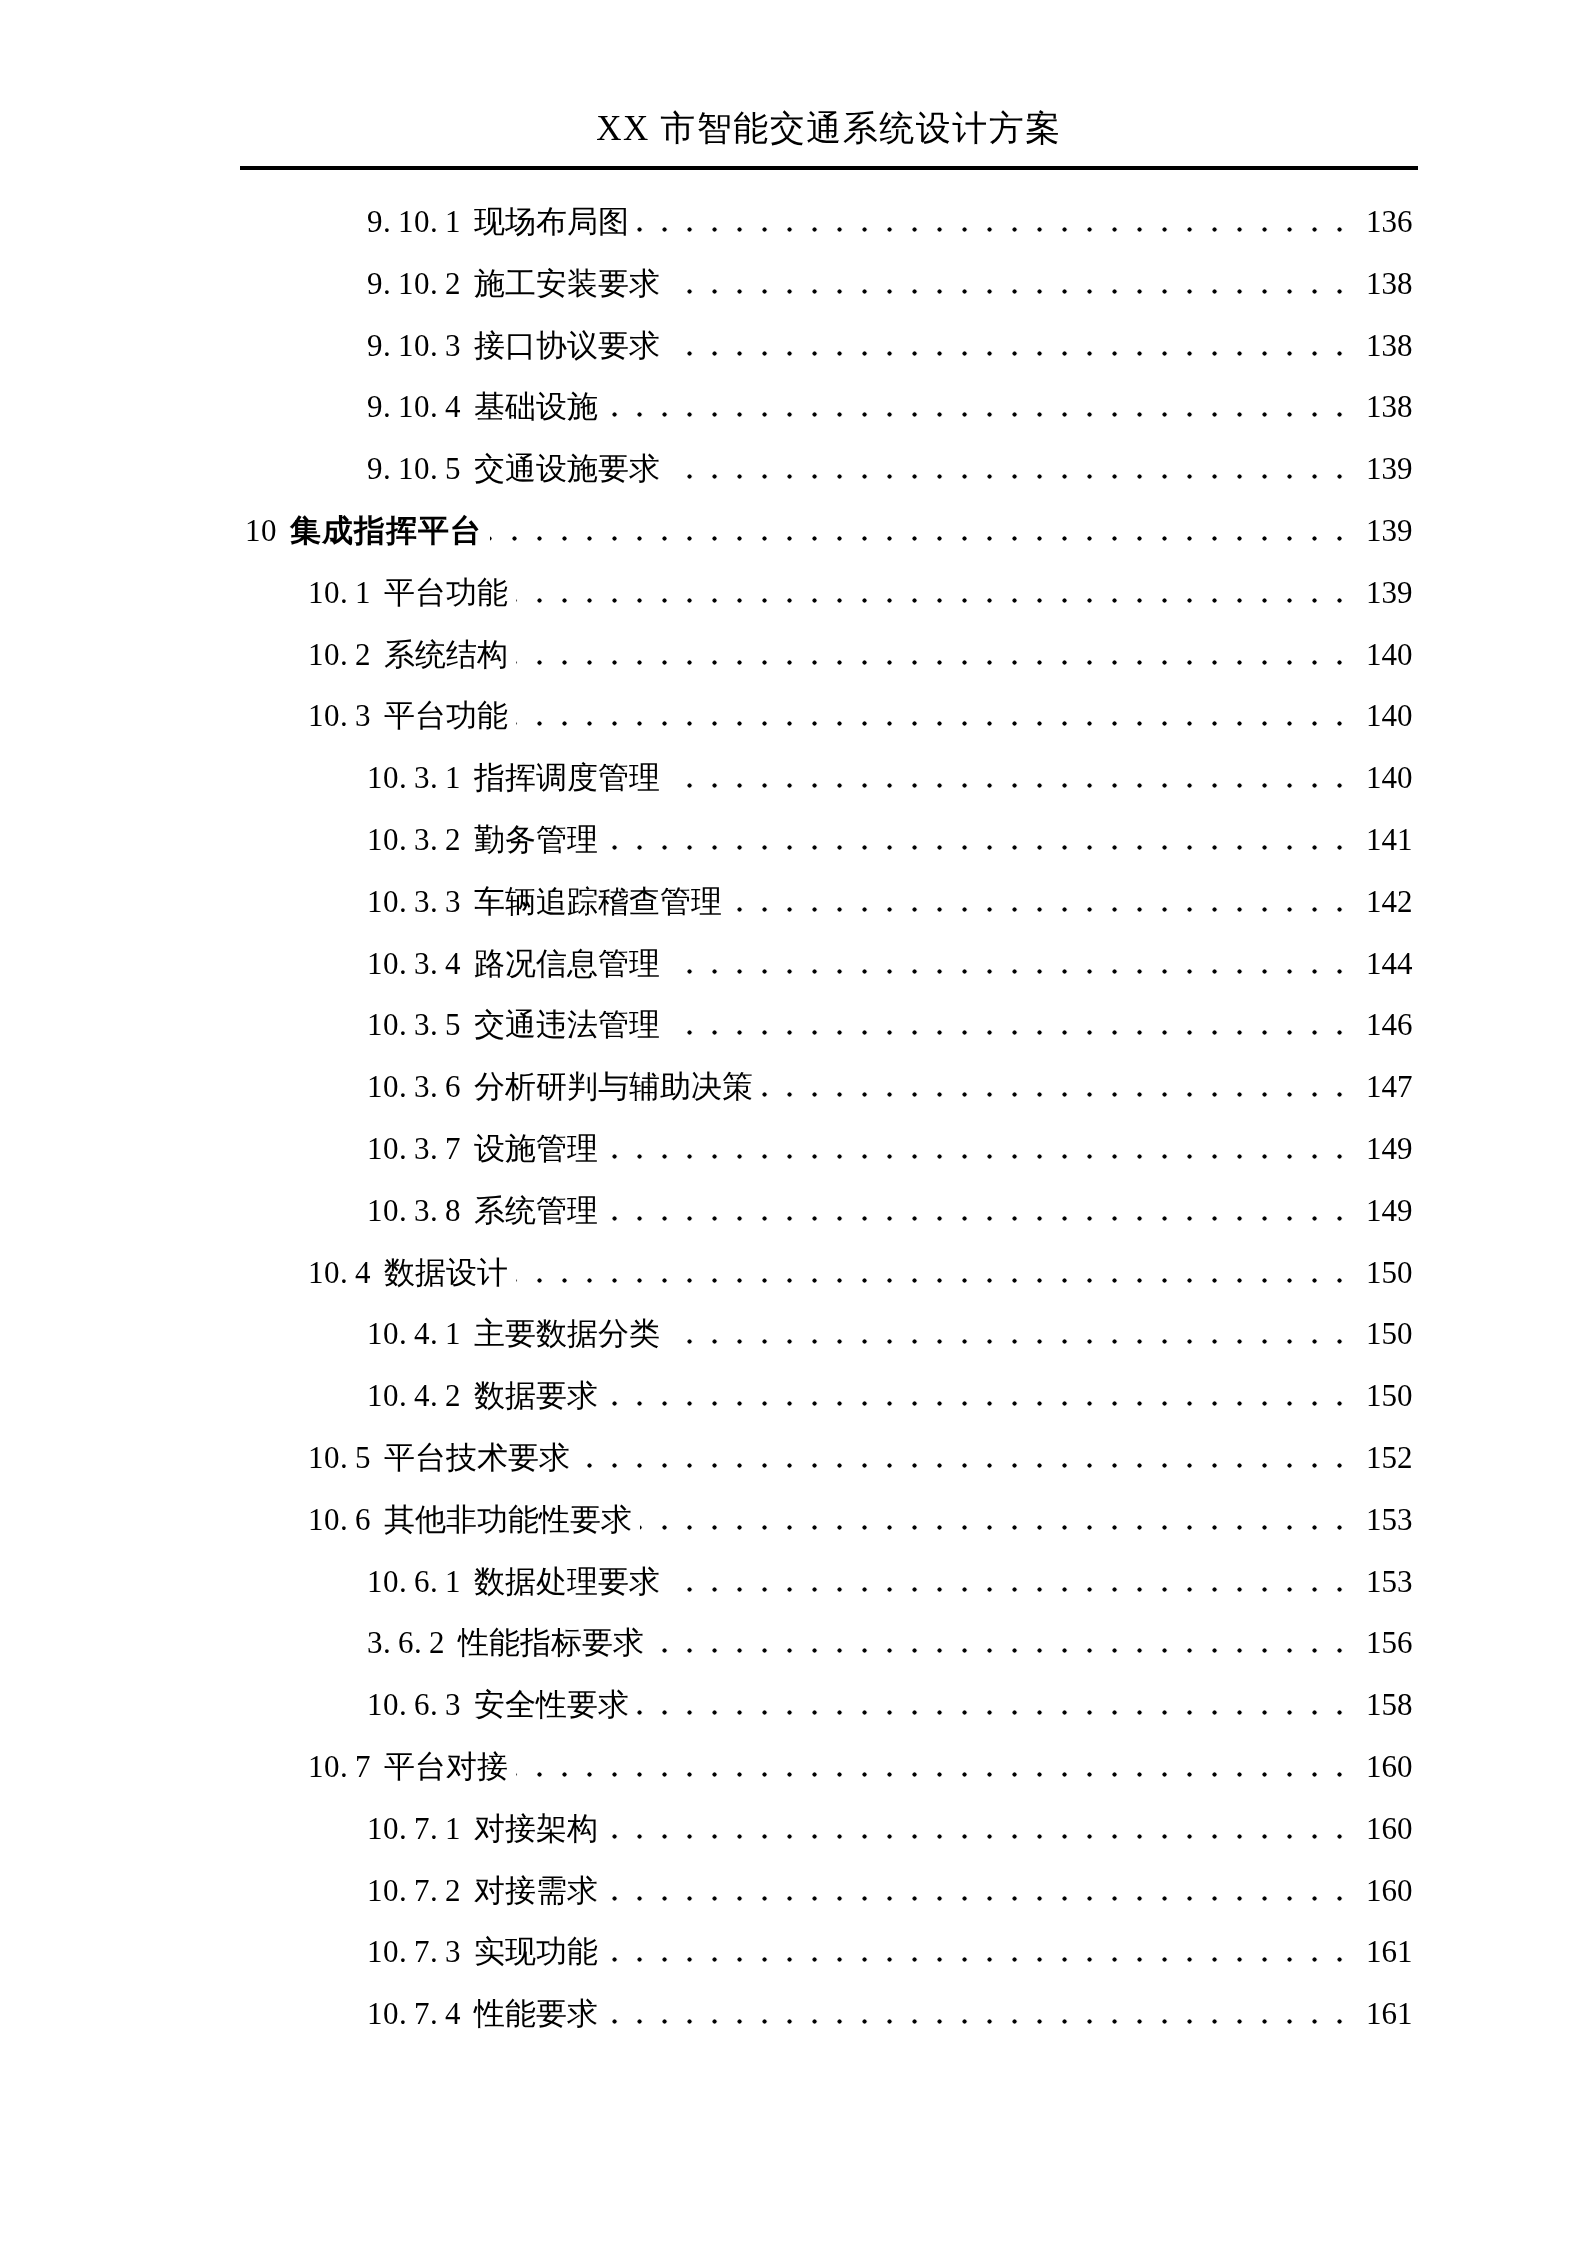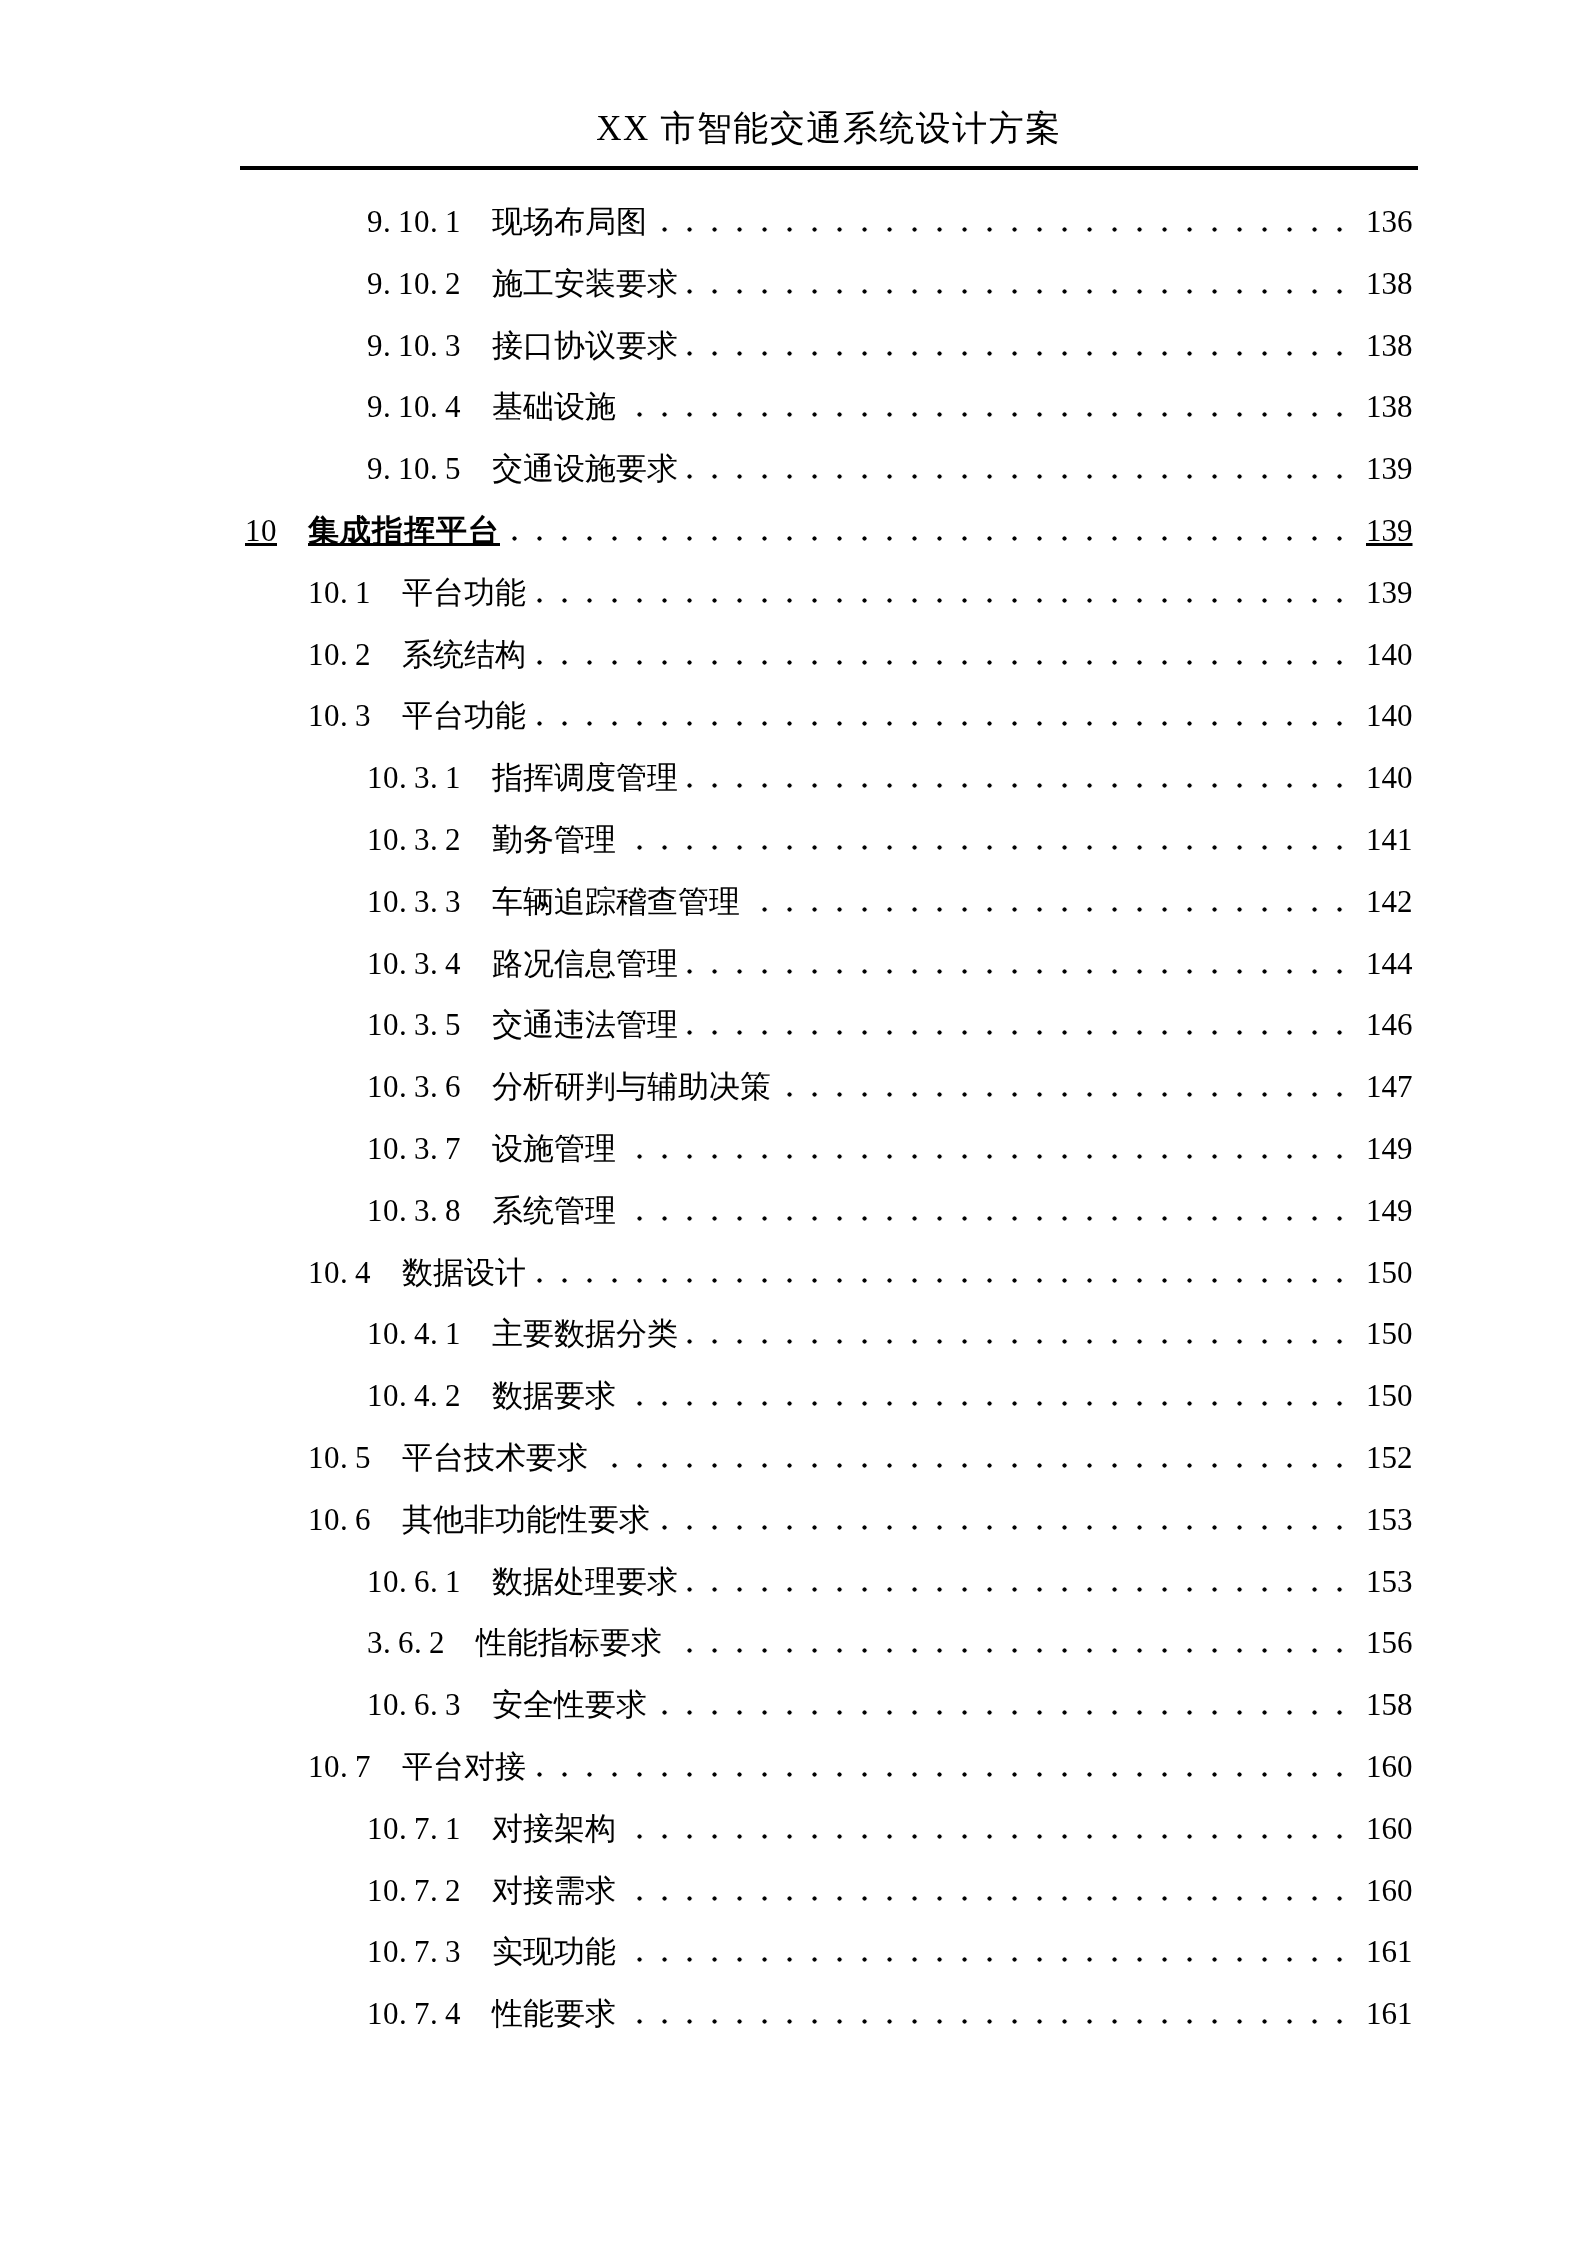--- a/index.html
+++ b/index.html
@@ -41,26 +41,26 @@
     width: 1178px;
   }
   .toc-row {
     display: flex;
     align-items: baseline;
     height: 61.8px;
     line-height: 61.8px;
     font-size: 31px;
     white-space: nowrap;
   }
-  .toc-row.lvl1 { padding-left: 5px; text-decoration: underline; }
+  .toc-row.lvl1 { padding-left: 5px; }
   .toc-row.lvl2 { padding-left: 68px; }
   .toc-row.lvl3 { padding-left: 127px; }
   .toc-num {
     flex: 0 0 auto;
-    margin-right: 31px;
+    margin-right: 13px;
     letter-spacing: 0.5px;
   }
   .toc-title {
     flex: 0 0 auto;
   }
   .toc-row.lvl1 .toc-title {
     font-weight: 700;
     font-family: "Liberation Sans", "DejaVu Sans", sans-serif;
     letter-spacing: 1px;
   }

